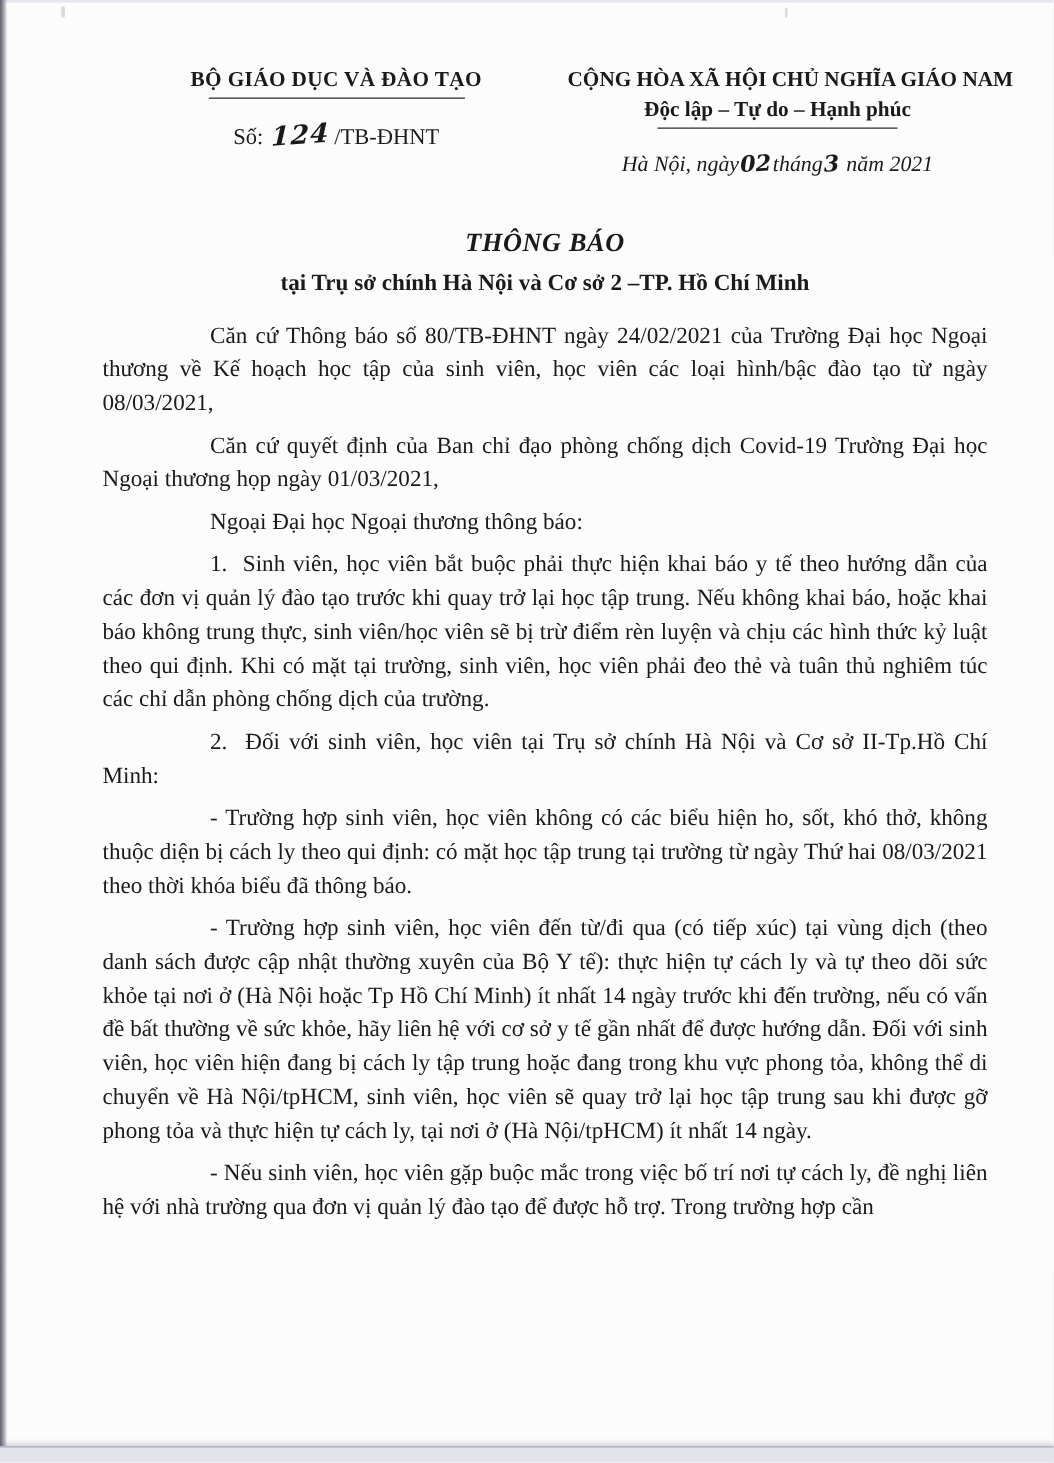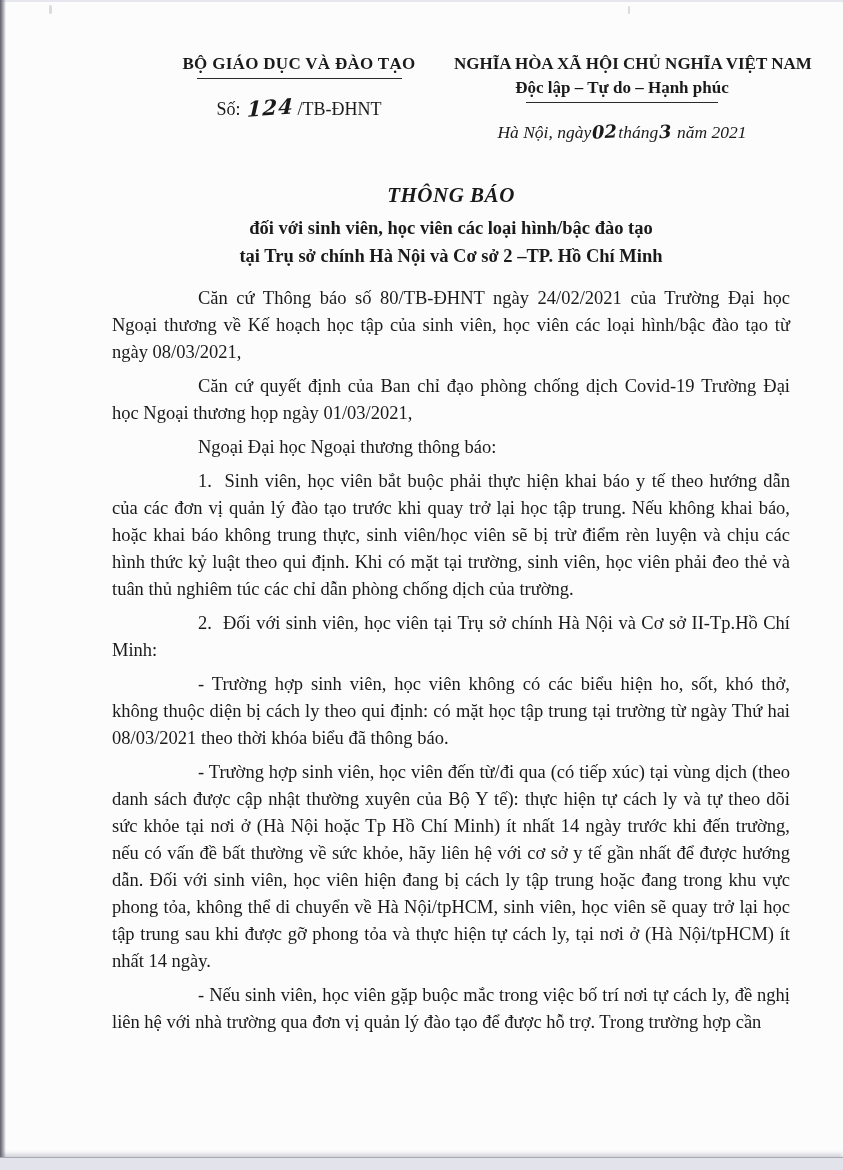--- a/index.html
+++ b/index.html
@@ -34,21 +34,21 @@
     box-shadow: 0 -3px 4px rgba(110,110,135,.30);
   }
   .speck {
     position: absolute; background: #9a9aa8; opacity: .35; border-radius: 2px;
   }
   .speck-1 { left: 49px; top: 5px; width: 3px; height: 9px; }
   .speck-2 { left: 628px; top: 6px; width: 2px; height: 8px; }
 
   .content {
     position: relative;
-    padding: 54px 53px 0 112px;
+    padding: 54px 53px 0 82px;
   }
 
   
   .doc-header {
     display: flex;
     justify-content: space-between;
     align-items: flex-start;
   }
   .header-left {
     width: 310px;
@@ -145,32 +145,31 @@
 
     <header class="doc-header">
       <div class="header-left">
         <div class="org-line1">BỘ GIÁO DỤC VÀ ĐÀO TẠO</div>
         <div class="rule rule-left"></div>
         <div class="doc-number">
           <span>Số:</span><span class="hand">124</span><span>/TB-ĐHNT</span>
         </div>
       </div>
       <div class="header-right">
-        <div class="motto-line1">NGHĨA HÒA XÃ HỘI CHỦ NGHĨA VIỆT NAM</div>
+        <div class="motto-line1">CỘNG HÒA XÃ HỘI CHỦ NGHĨA GIÁO NAM</div>
         <div class="motto-line2">Độc lập – Tự do – Hạnh phúc</div>
         <div class="rule rule-right"></div>
         <div class="date-line">
           <span>Hà Nội, ngày</span><span class="hand-digit">02</span><span>tháng</span><span class="hand-digit">3</span> <span>năm 2021</span>
         </div>
       </div>
     </header>
 
     <section class="title-block">
       <h1 class="doc-title">THÔNG BÁO</h1>
-      <div class="doc-subtitle">đối với sinh viên, học viên các loại hình/bậc đào tạo</div>
       <div class="doc-subtitle">tại Trụ sở chính Hà Nội và Cơ sở 2 –TP. Hồ Chí Minh</div>
     </section>
 
     <section class="body-text">
       <p>Căn cứ Thông báo số 80/TB-ĐHNT ngày 24/02/2021 của Trường Đại học Ngoại thương về Kế hoạch học tập của sinh viên, học viên các loại hình/bậc đào tạo từ ngày 08/03/2021,</p>
       <p>Căn cứ quyết định của Ban chỉ đạo phòng chống dịch Covid-19 Trường Đại học Ngoại thương họp ngày 01/03/2021,</p>
       <p>Ngoại Đại học Ngoại thương thông báo:</p>
       <p>1.&nbsp; Sinh viên, học viên bắt buộc phải thực hiện khai báo y tế theo hướng dẫn của các đơn vị quản lý đào tạo trước khi quay trở lại học tập trung. Nếu không khai báo, hoặc khai báo không trung thực, sinh viên/học viên sẽ bị trừ điểm rèn luyện và chịu các hình thức kỷ luật theo qui định. Khi có mặt tại trường, sinh viên, học viên phải đeo thẻ và tuân thủ nghiêm túc các chỉ dẫn phòng chống dịch của trường.</p>
       <p>2.&nbsp; Đối với sinh viên, học viên tại Trụ sở chính Hà Nội và Cơ sở II-Tp.Hồ Chí Minh:</p>
       <p>- Trường hợp sinh viên, học viên không có các biểu hiện ho, sốt, khó thở, không thuộc diện bị cách ly theo qui định: có mặt học tập trung tại trường từ ngày Thứ hai 08/03/2021 theo thời khóa biểu đã thông báo.</p>

